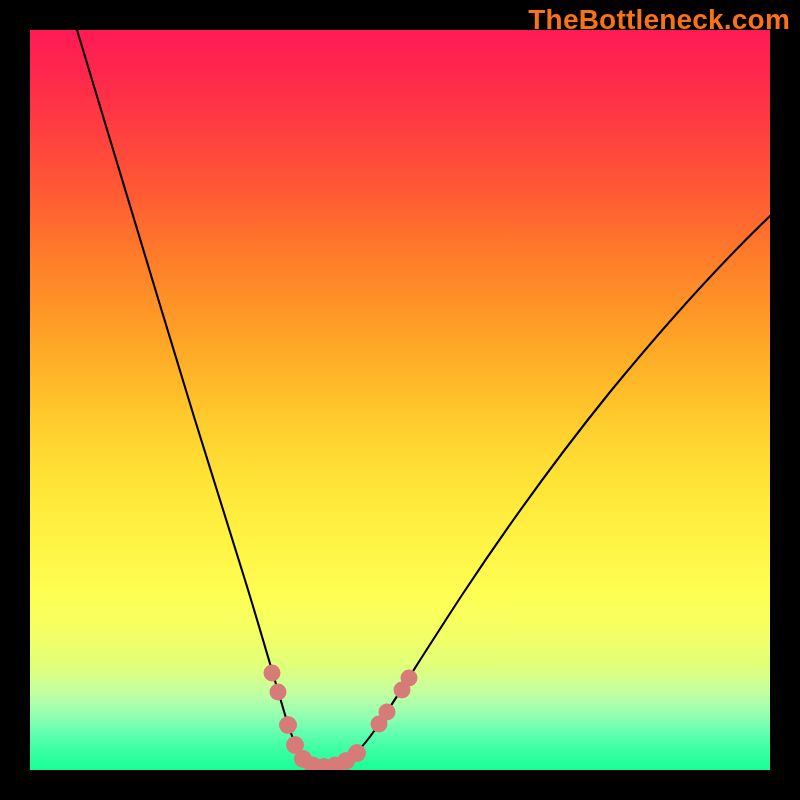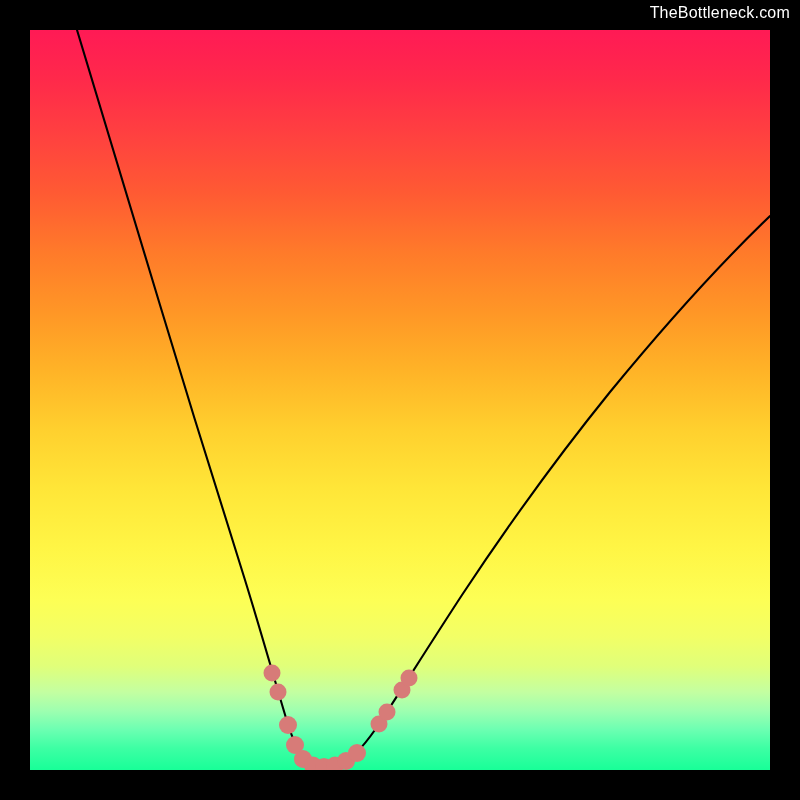--- a/index.html
+++ b/index.html
@@ -43,23 +43,23 @@
       #9effb0 92%,
       #6dffb2 94.5%,
       #3effa4 97%,
       #18ff98 100%
     );
   }
   .watermark {
     position: absolute;
     top: 4px;
     right: 10px;
-    color: #ffffff;
-    font-size: 16px;
-    font-weight: 400;
+    color: #f97316;
+    font-size: 28px;
+    font-weight: 700;
     letter-spacing: 0.2px;
     user-select: none;
   }
   svg.curve-layer {
     position: absolute;
     top: 0;
     left: 0;
     width: 740px;
     height: 740px;
   }

